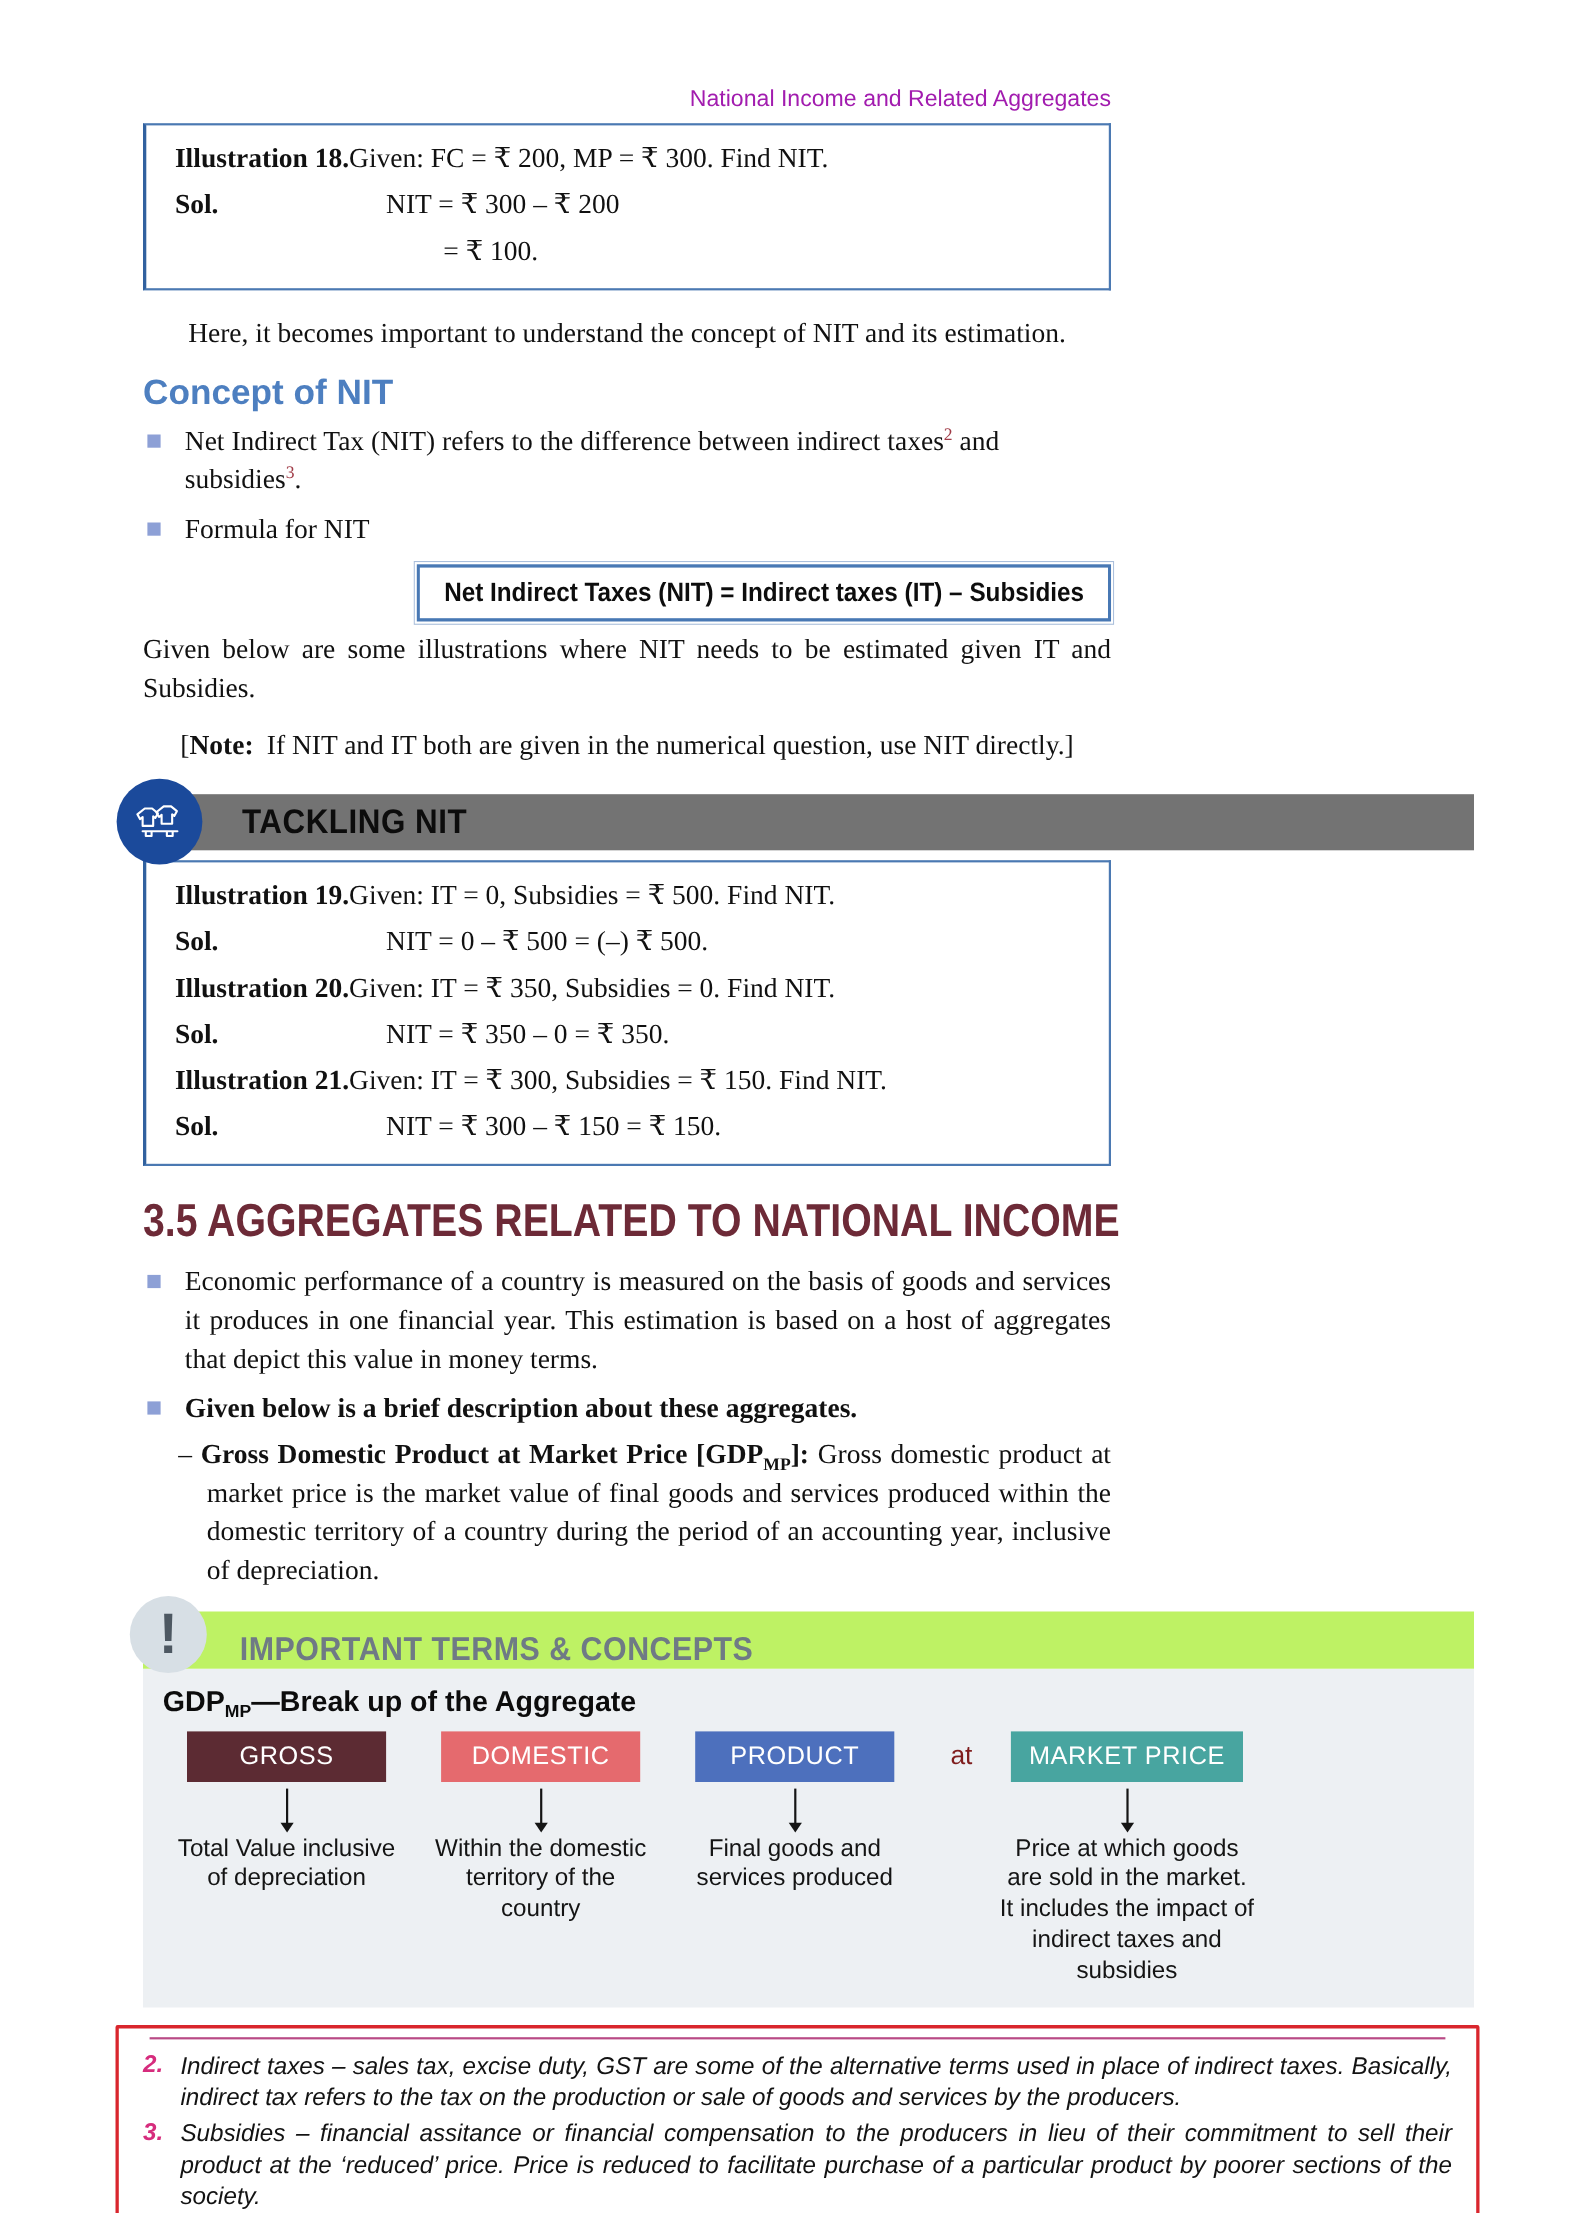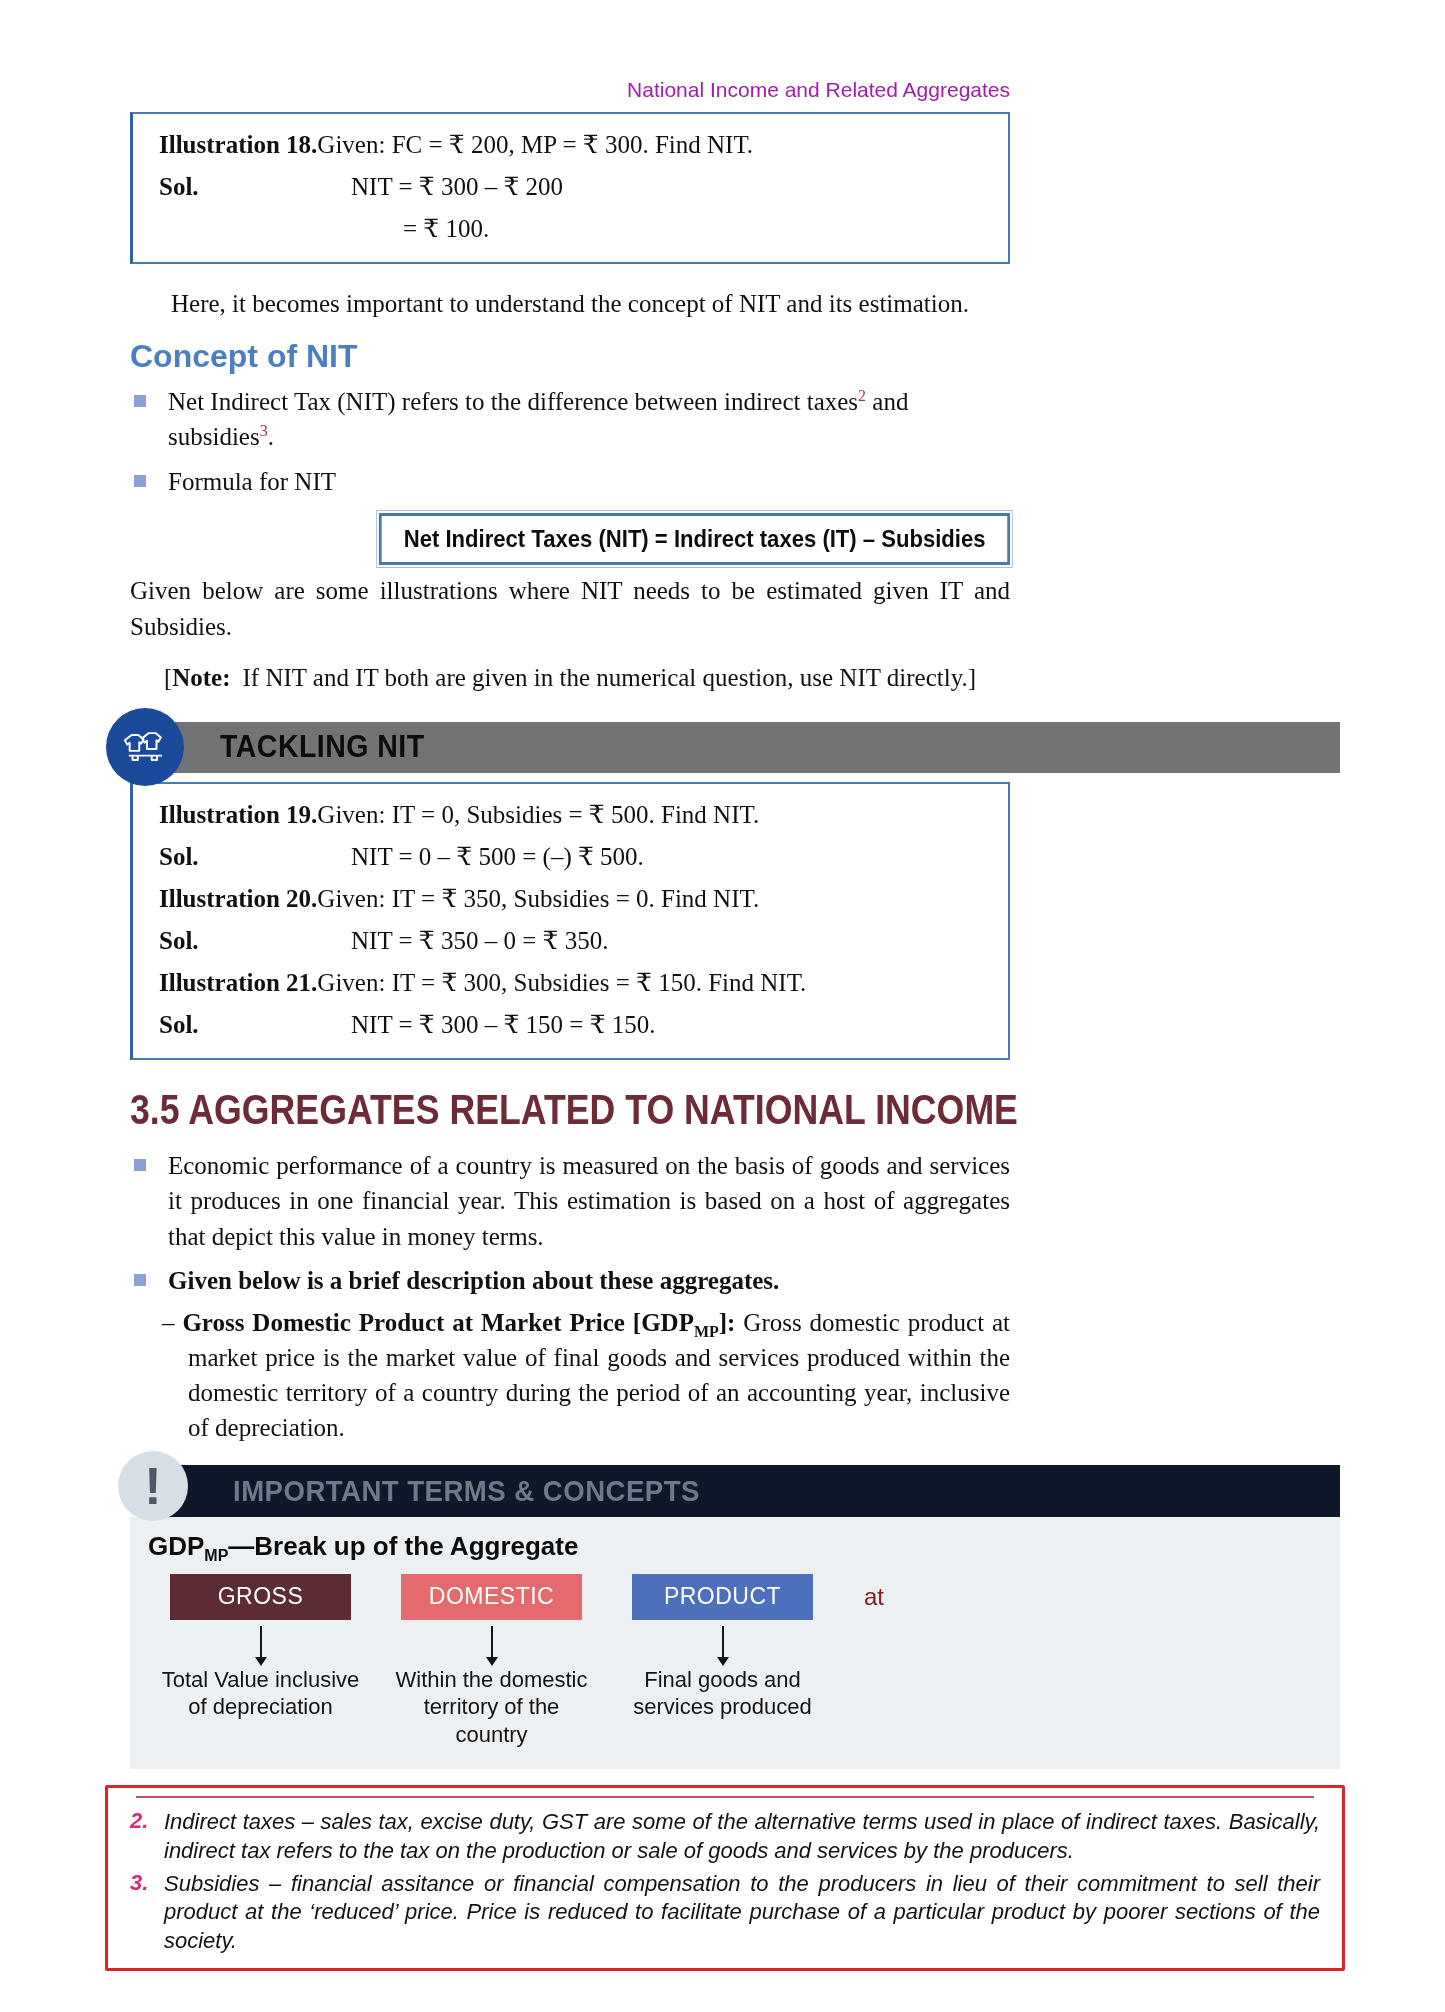--- a/index.html
+++ b/index.html
@@ -92,22 +92,22 @@
   .bold-serif { font-weight:700; }
 
   .gdp-item { width:880px; margin-top:6px; padding-left:58px; text-indent:-26px;
     font-size:25px; line-height:1.40; text-align:justify; }
   .gdp-sub { font-size:16px; vertical-align:sub; line-height:0; }
 
   
   .itc-panel { margin-top:18px; width:1210px; }
   .itc-header { position:relative; height:54px; }
   .itc-strip {
-    position:absolute; left:15px; right:0; top:2px; height:52px;
-    background:#0f172a; display:flex; align-items:center; padding-left:88px;
+    position:absolute; left:0; right:0; top:2px; height:52px;
+    background:#bef264; display:flex; align-items:flex-end; padding-left:88px;
   }
   .itc-title {
     font-family:"Liberation Sans","DejaVu Sans",sans-serif;
     font-weight:700; font-size:30px; color:#6f7a85; letter-spacing:0.5px;
     transform:scaleX(0.92); transform-origin:left;
   }
   .itc-badge {
     position:absolute; left:-12px; top:-12px; width:70px; height:70px; border-radius:50%;
     background:#d7dfe5; display:flex; align-items:center; justify-content:center; z-index:2;
     font-family:"Liberation Sans","DejaVu Sans",sans-serif;
@@ -266,20 +266,25 @@
           <div class="dia-box" style="background-color: rgb(229, 106, 110);">DOMESTIC</div>
           <div class="dia-arrow"></div>
           <div class="dia-caption">Within the domestic territory of the country</div>
         </div>
         <div class="dia-col">
           <div class="dia-box" style="background-color: rgb(77, 112, 189);">PRODUCT</div>
           <div class="dia-arrow"></div>
           <div class="dia-caption">Final goods and services produced</div>
         </div>
         <div class="at-col">at</div>
+        <div class="dia-col last">
+          <div class="dia-box" style="background-color: rgb(72, 165, 160);">MARKET PRICE</div>
+          <div class="dia-arrow"></div>
+          <div class="dia-caption">Price at which goods are sold in the market. It includes the impact of indirect taxes and subsidies</div>
+        </div>
       </div>
     </div>
   </div>
 
   <div class="footnote-box">
     <div class="fn-rule"></div>
     <div class="fn-item">
       <span class="fn-num">2.</span>
       <span class="fn-text">Indirect taxes – sales tax, excise duty, GST are some of the alternative terms used in place of indirect taxes. Basically, indirect tax refers to the tax on the production or sale of goods and services by the producers.</span>
     </div>

